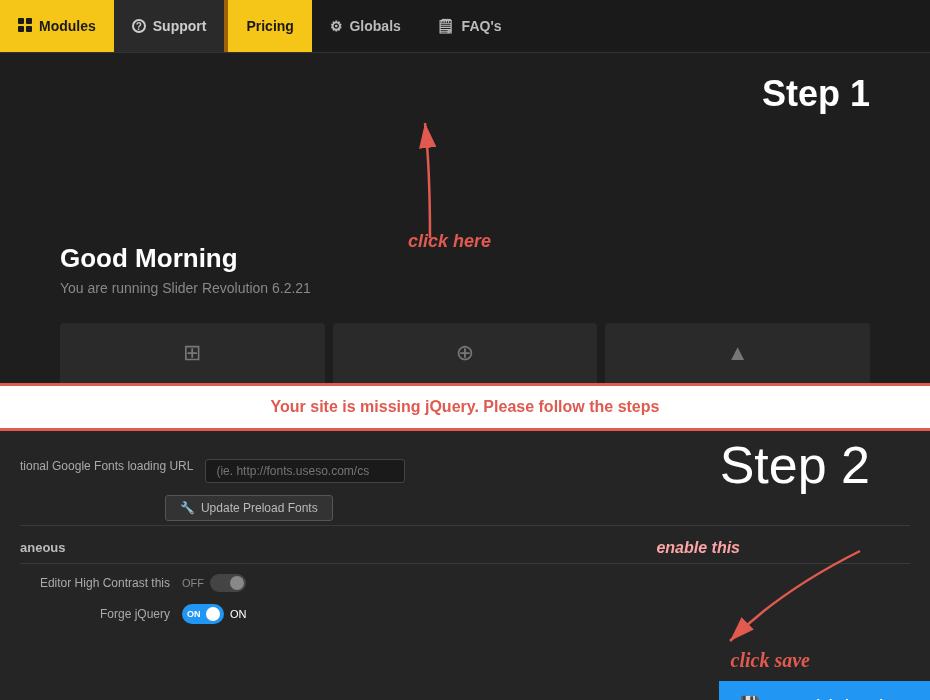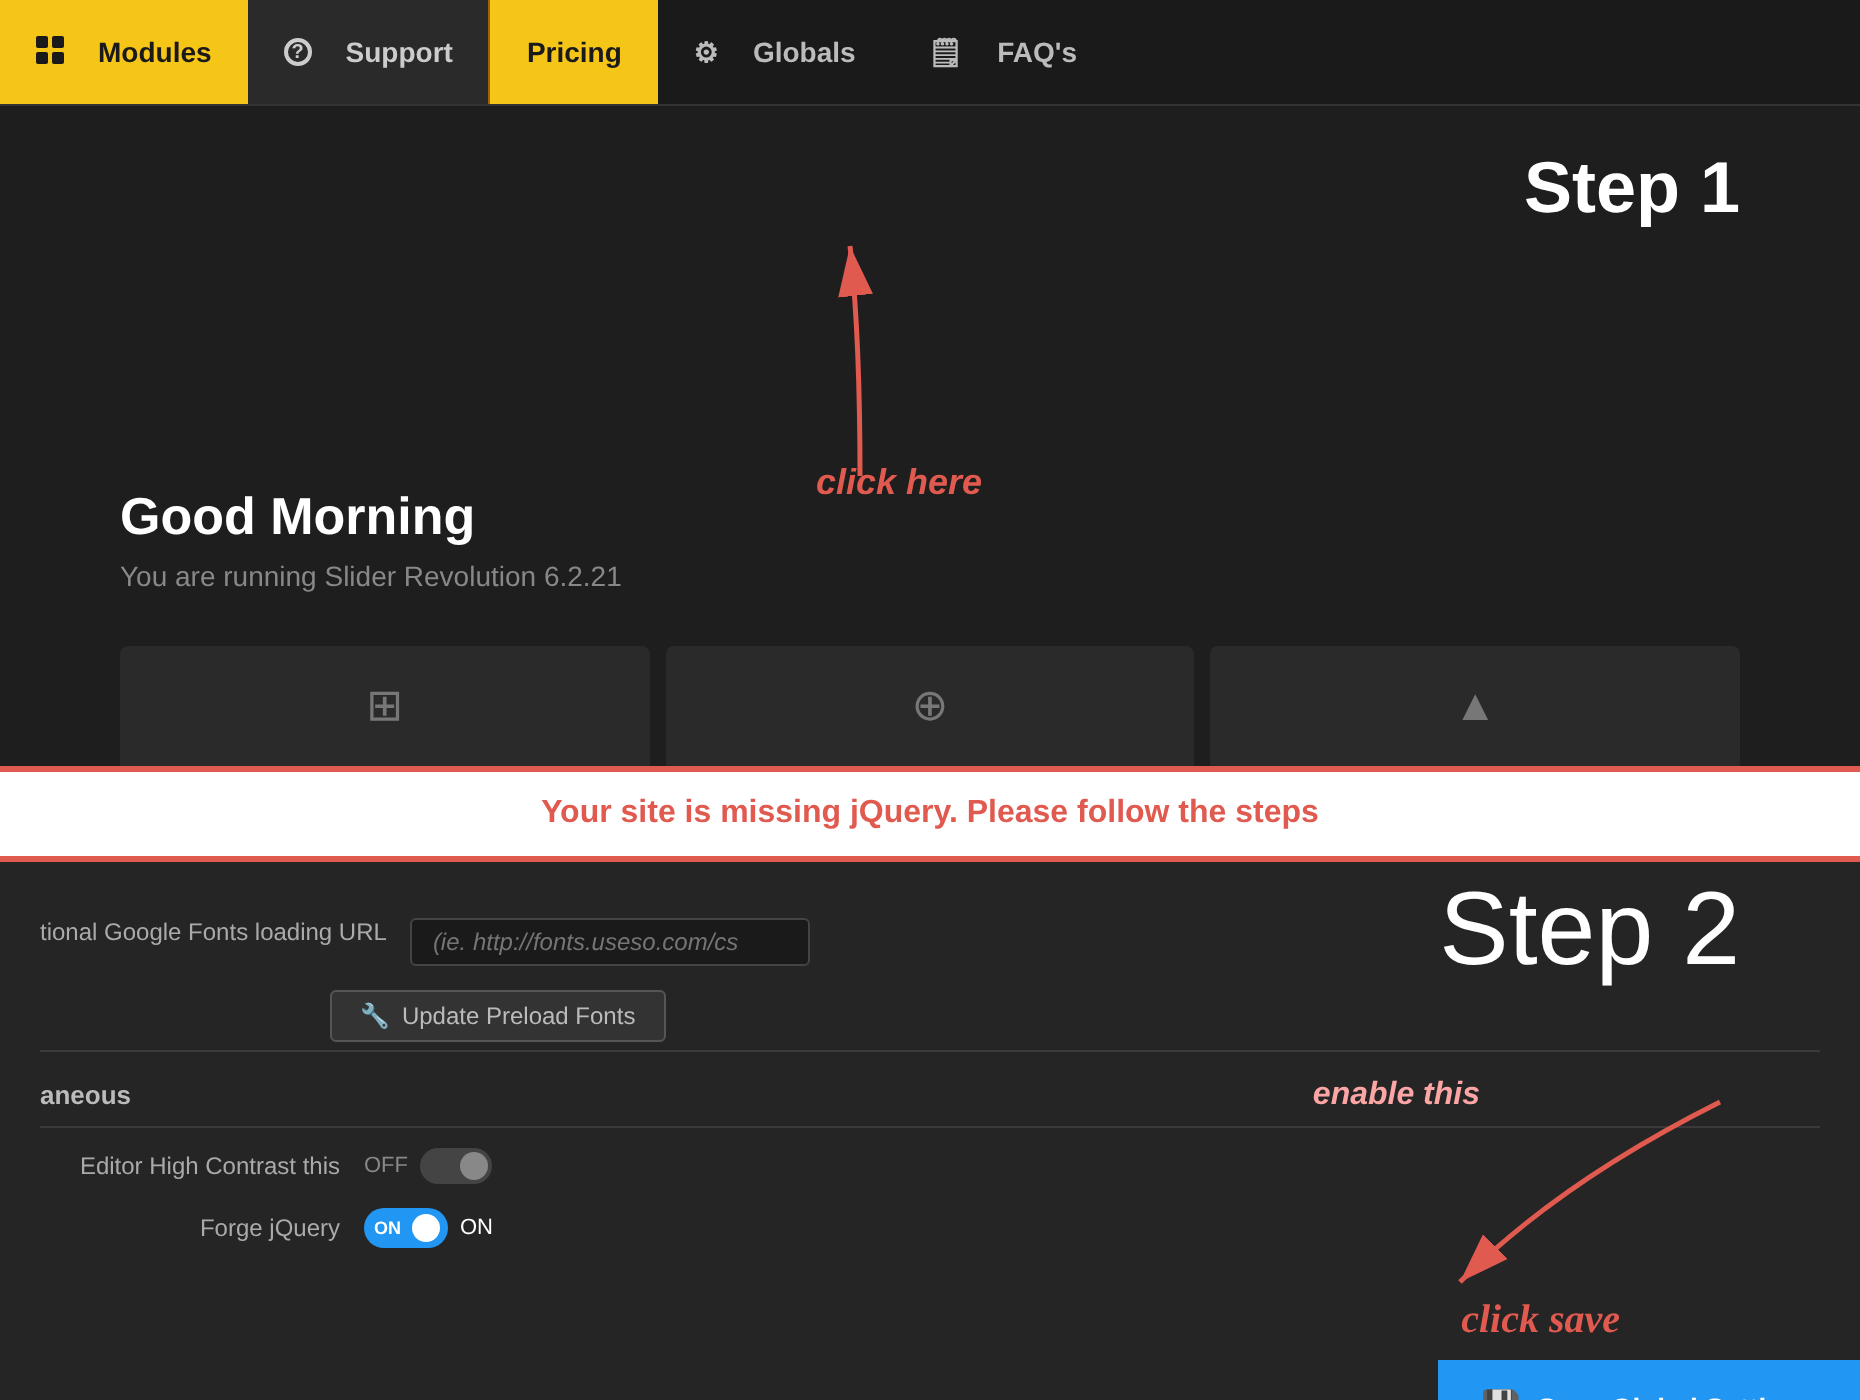--- a/index.html
+++ b/index.html
@@ -9,31 +9,31 @@
     .nav-bar {
       display: flex;
       align-items: stretch;
       height: 53px;
       background: #1a1a1a;
       border-bottom: 1px solid #333;
     }
     .nav-item {
       display: flex;
       align-items: center;
-      gap: 17px;
+      gap: 7px;
       padding: 0 18px;
       cursor: pointer;
       font-size: 14px;
       font-weight: 600;
       color: #ccc;
       white-space: nowrap;
     }
     .nav-item.modules { background: #f5c518; color: #1a1a1a; }
     .nav-item.support { background: #2a2a2a; color: #ccc; }
-    .nav-item.pricing { background: #f5c518; color: #1a1a1a; border-left: 1px solid #a16207; }
+    .nav-item.pricing { background: #f5c518; color: #1a1a1a; border-left: 4px solid #a16207; }
     .nav-item.globals { background: #1a1a1a; color: #bbb; }
     .nav-item.faqs { background: #1a1a1a; color: #bbb; }
     .icon-question { width: 14px; height: 14px; border-radius: 50%; border: 2px solid #ccc; display: flex; align-items: center; justify-content: center; font-size: 10px; font-weight: bold; color: #ccc; }
 
     
     .top-section {
       background: #1e1e1e;
       height: 330px;
       position: relative;
       display: flex;
@@ -150,21 +150,20 @@
       text-align: right;
     }
     .settings-input {
       background: #1a1a1a;
       border: 1px solid #444;
       color: #bbb;
       padding: 4px 10px;
       font-size: 12px;
       border-radius: 3px;
       width: 200px;
-      font-style: italic;
     }
     .update-btn {
       display: flex;
       align-items: center;
       gap: 6px;
       background: #333;
       color: #bbb;
       border: 1px solid #555;
       padding: 5px 14px;
       border-radius: 3px;

